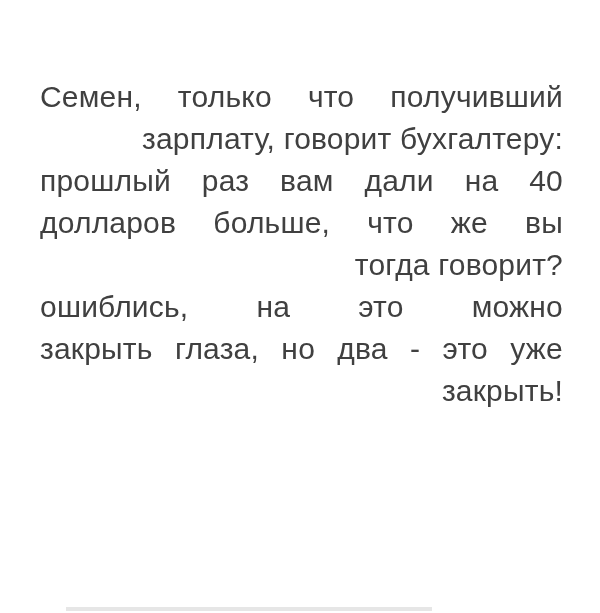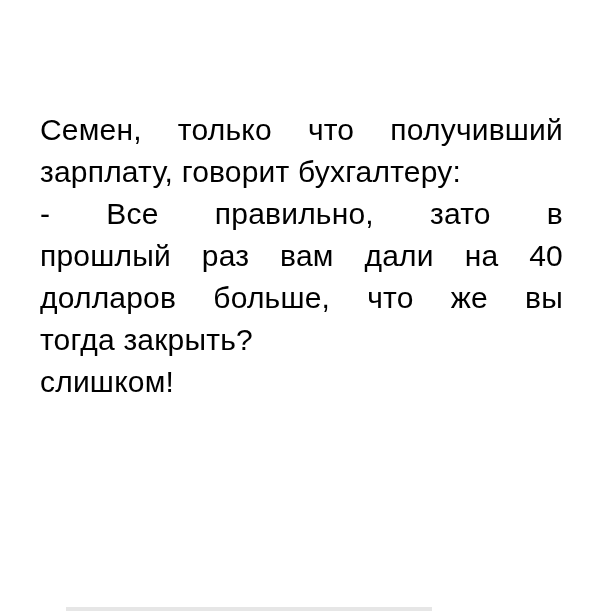--- a/index.html
+++ b/index.html
@@ -13,29 +13,28 @@
     height: 613px;
     background: #ffffff;
     overflow: hidden;
     font-family: "Liberation Sans", "DejaVu Sans", sans-serif;
   }
   .joke {
     position: absolute;
     left: 40px;
     top: 76px;
     width: 523px;
-    color: #000000;
+    color: #404040;
     font-size: 30px;
     line-height: 42px;
     letter-spacing: 0.2px;
-    margin-top: 33px;
   }
   .joke .line {
     white-space: normal;
-    text-align: left;
+    text-align: right;
   }
   
   .joke .line.just {
     text-align: justify;
     text-align-last: justify;
   }
   .bottom-artifact {
     position: absolute;
     left: 66px;
     top: 607px;
@@ -45,20 +44,21 @@
   }
 </style>
 </head>
 <body>
 
 <div id="screen">
   <main class="joke">
 
   <div class="line just">Семен, только что получивший</div>
       <div class="line">зарплату, говорит бухгалтеру:</div>
-      <div class="line just">- Все правильно, зато в</div>
       <div class="line just">прошлый раз вам дали на 40</div>
       <div class="line just">долларов больше, что же вы</div>
-      <div class="line">тогда закрыть?</div>
-      <div class="line">слишком!</div>
+      <div class="line">тогда говорит?</div>
+      <div class="line just">ошиблись, на это можно</div>
+      <div class="line just">закрыть глаза, но два - это уже</div>
+      <div class="line">закрыть!</div>
     </main>
   <div class="bottom-artifact"></div>
 </div>
 
 </body></html>

